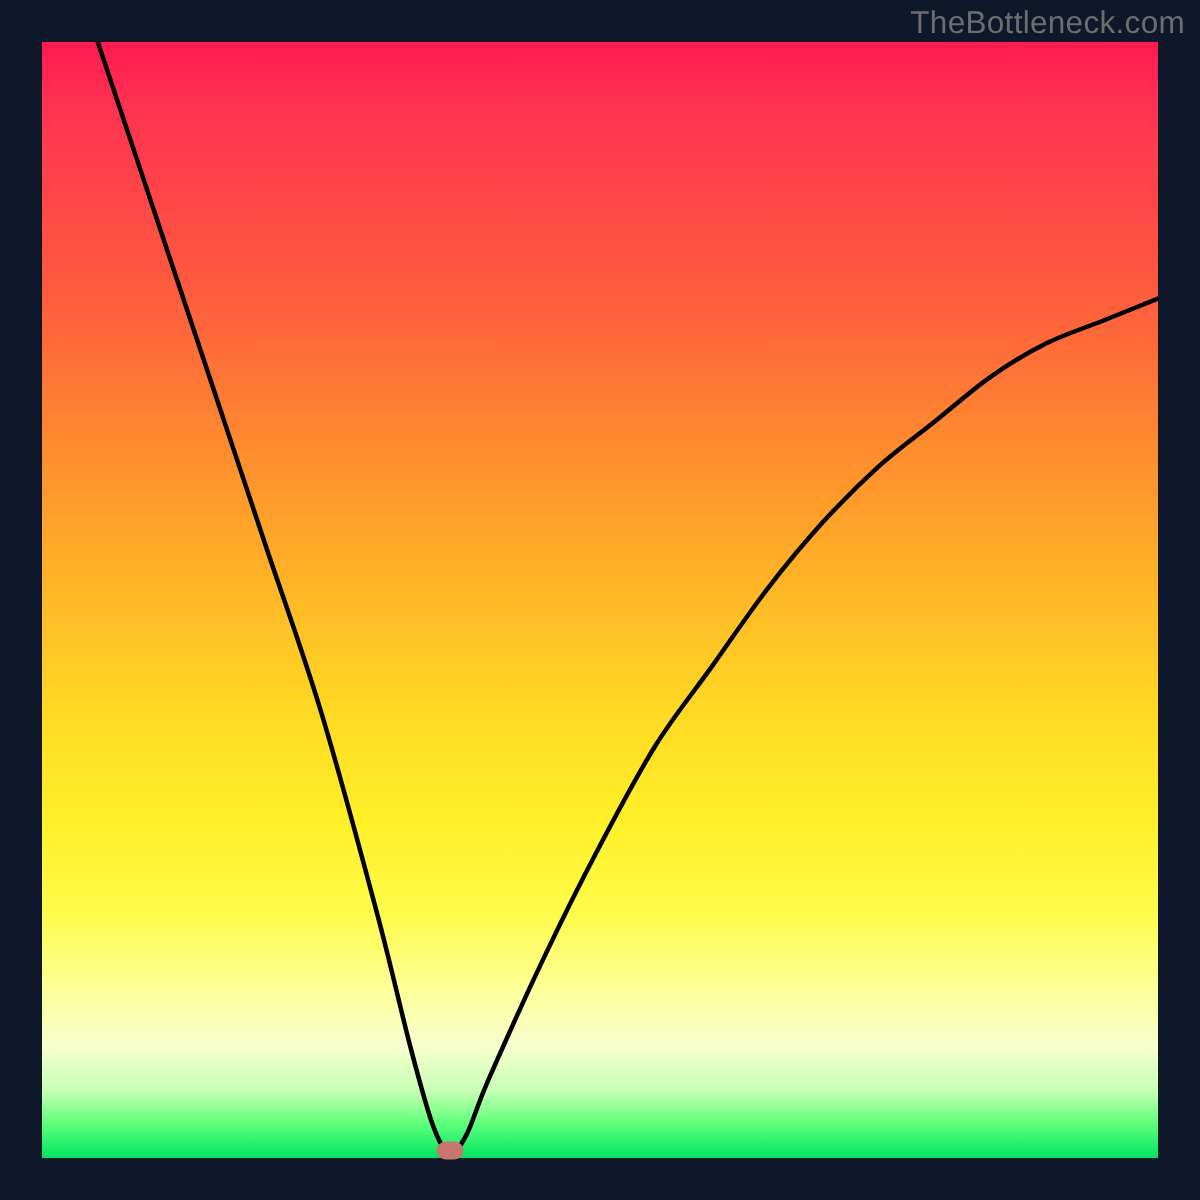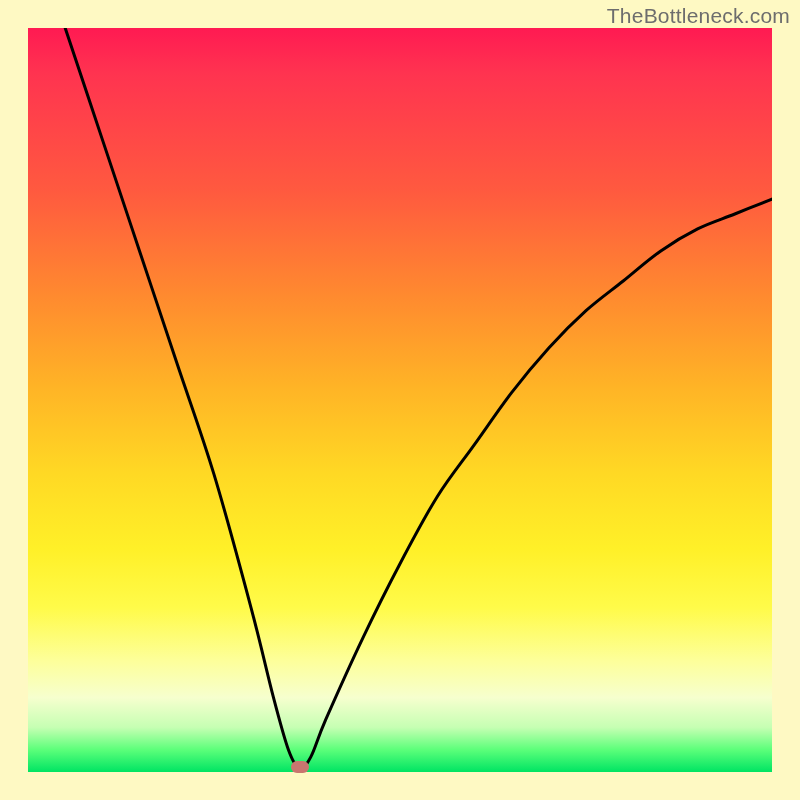--- a/index.html
+++ b/index.html
@@ -10,21 +10,21 @@
     background: #000;
     overflow: hidden;
     font-family: Arial, Helvetica, sans-serif;
   }
   .frame {
     position: absolute;
     left: 0;
     top: 0;
     width: 800px;
     height: 800px;
-    background: #fef9c3;
+    background: #0f172a;
   }
   .plot-area {
     position: absolute;
     left: 28px;
     top: 28px;
     width: 744px;
     height: 744px;
     
     background: linear-gradient(
       to bottom,

